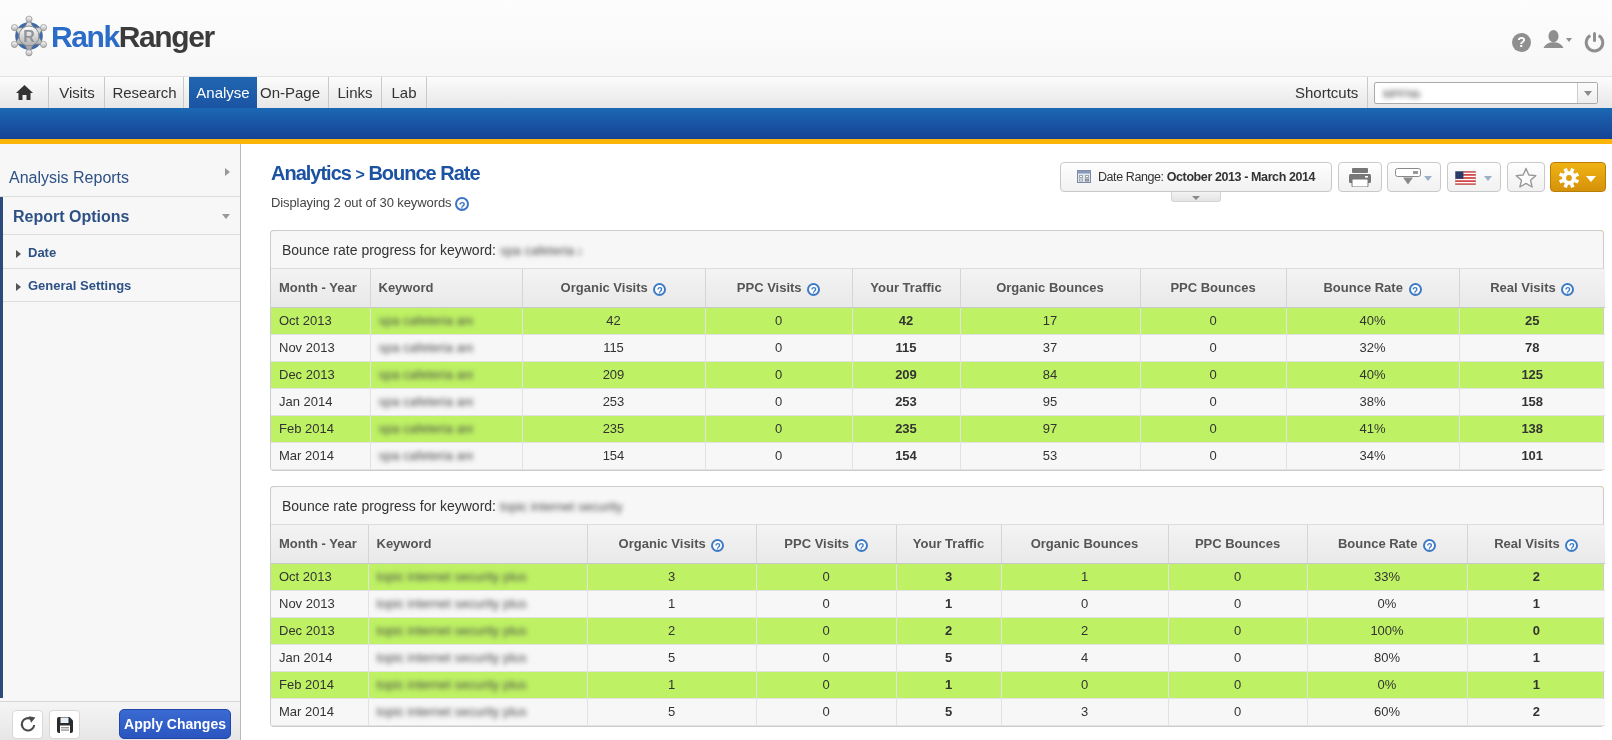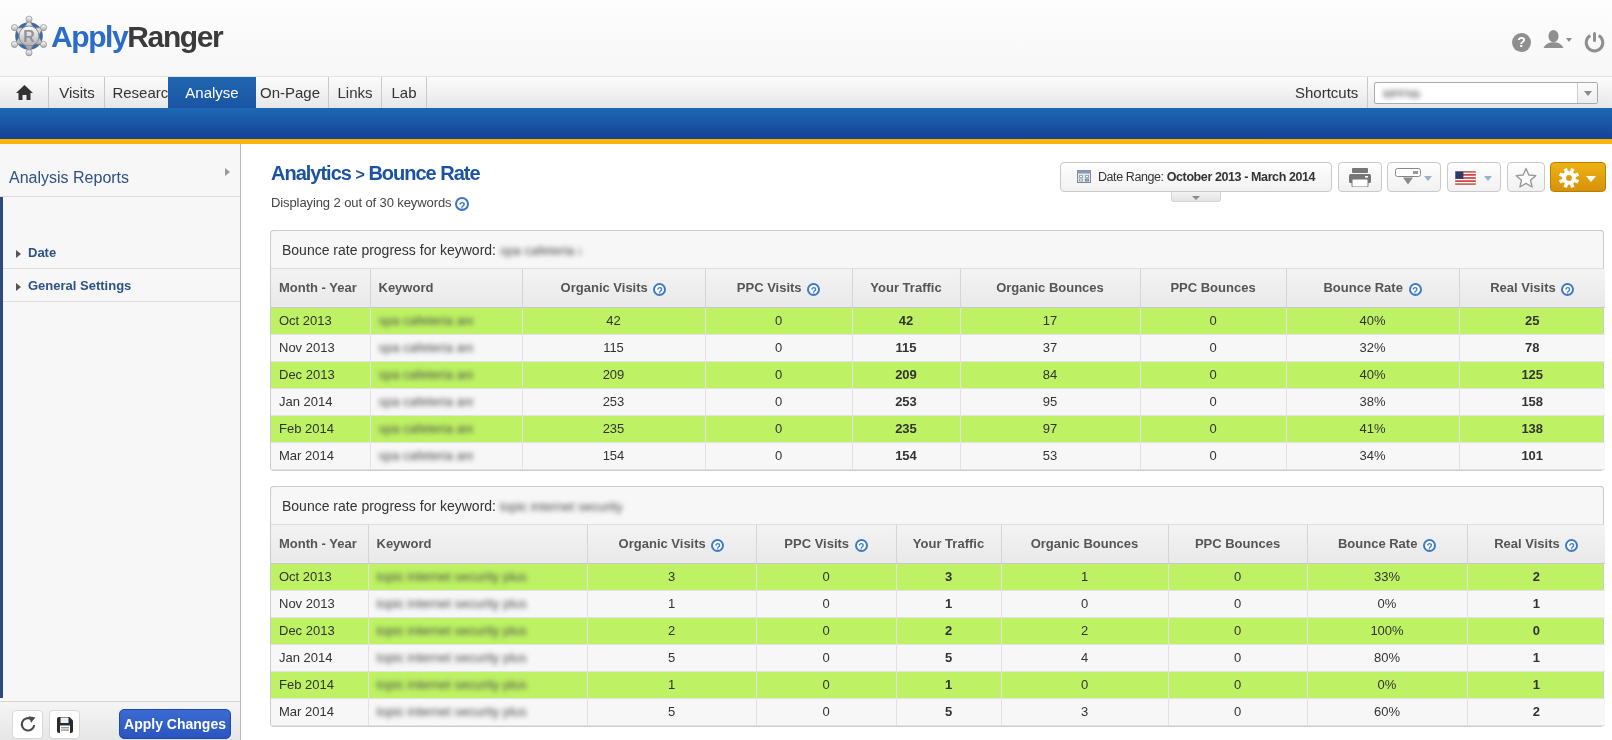--- a/index.html
+++ b/index.html
@@ -77,55 +77,59 @@
         <circle cx="19.0" cy="4.2" r="3.1"></circle>
         <circle cx="4.5" cy="12.6" r="3.1"></circle>
         <circle cx="4.5" cy="29.4" r="3.1"></circle>
         <circle cx="19.0" cy="37.8" r="3.1"></circle>
         <circle cx="33.5" cy="29.4" r="3.1"></circle>
         <circle cx="33.5" cy="12.6" r="3.1"></circle>
       </g>
   <circle cx="19" cy="21" r="10" fill="url(#sg2)" stroke="#8f8f8f" stroke-width="1"></circle>
   <text x="19" y="27" text-anchor="middle" font-family="Liberation Sans" font-size="16" font-weight="bold" fill="#909399">R</text>
  </svg>
- <div class="logotext"><span class="rank">Apply</span><span class="ranger">Ranger</span></div>
+ <div class="logotext"><span class="rank">Rank</span><span class="ranger">Ranger</span></div>
  <div class="hico helpc" style="left:1512px">?</div>
  <svg class="hico" style="left:1543px;top:30px" width="21" height="19" viewBox="0 0 21 19">
   <ellipse cx="10.5" cy="6.2" rx="5" ry="6.2" fill="#8f8f8f"></ellipse>
   <path d="M0.5 18 Q3 12.2 10.5 12.2 Q18 12.2 20.5 18 Z" fill="#8f8f8f"></path>
  </svg>
  <span class="caret" style="position:absolute;left:1566px;top:38px;border-top-color:#8f8f8f;border-left-width:3.5px;border-right-width:3.5px;border-top-width:4.5px"></span>
  <svg class="hico" style="left:1584px;top:32px" width="21" height="21" viewBox="0 0 21 21">
   <path d="M6.3 3.5 A8.3 8.3 0 1 0 14.7 3.5" fill="none" stroke="#8f8f8f" stroke-width="3"></path>
   <rect x="9" y="0" width="3" height="10" rx="1.5" fill="#8f8f8f"></rect>
  </svg>
 </div>
 <div class="nav">
  <div class="tab first" style="left:0;width:49px"><svg style="display:inline-block;vertical-align:-2px" width="17" height="15" viewBox="0 0 17 15">
         <path d="M8.5 0 L17 8 L14.5 8 L14.5 15 L10.5 15 L10.5 10 L6.5 10 L6.5 15 L2.5 15 L2.5 8 L0 8 Z" fill="#333"></path>
       </svg></div>
  <div class="tab" style="left:50px;width:55px">Visits</div>
  <div class="tab" style="left:106px;width:78px">Research</div>
- <div class="tab on" style="left:168px;width:88px">Analyse</div>
+ <div class="tab on" style="left:189px;width:68px">Analyse</div>
  <div class="tab" style="left:252px;width:77px">On-Page</div>
  <div class="tab" style="left:329px;width:53px">Links</div>
  <div class="tab" style="left:382px;width:45px">Lab</div>
  <div class="shortcuts">Shortcuts</div>
  <div class="select"><span class="blur" style="width:44px;margin:3px 0 0 8px;font-size:11px">MPFNb</span><div class="sarrow">
         <span class="caret" style="margin:8px auto;display:block;border-left-width:4px;border-right-width:4px;border-top-width:5px"></span>
       </div></div>
 </div>
 <div class="bluebar"></div>
 <div class="goldbar"></div>
 <div class="side">
  <div class="ar">
       <div class="t">Analysis Reports</div>
       <div class="c"></div>
     </div>
  <div class="ropts">
+  <div class="ro-head">
+        <div class="t">Report Options</div>
+        <div class="c"></div>
+      </div>
   <div class="ritem" style="top:72px"><span class="tri"></span>General Settings</div>
   <div class="ritem" style="top:39px"><span class="tri"></span>Date</div>
  </div>
  <div class="sbot">
   <div class="sbtn" style="left:12px">
    <svg width="18" height="18" viewBox="0 0 18 18" style="margin:5px auto 0">
           <path d="M12.2 3.0 A6.2 6.2 0 1 0 15.2 9.0" fill="none" stroke="#4a4a4a" stroke-width="2.1"></path>
           <path d="M9.9 0.2 L16.4 1.5 L12.1 6.7 Z" fill="#4a4a4a"></path>
         </svg>
   </div>

